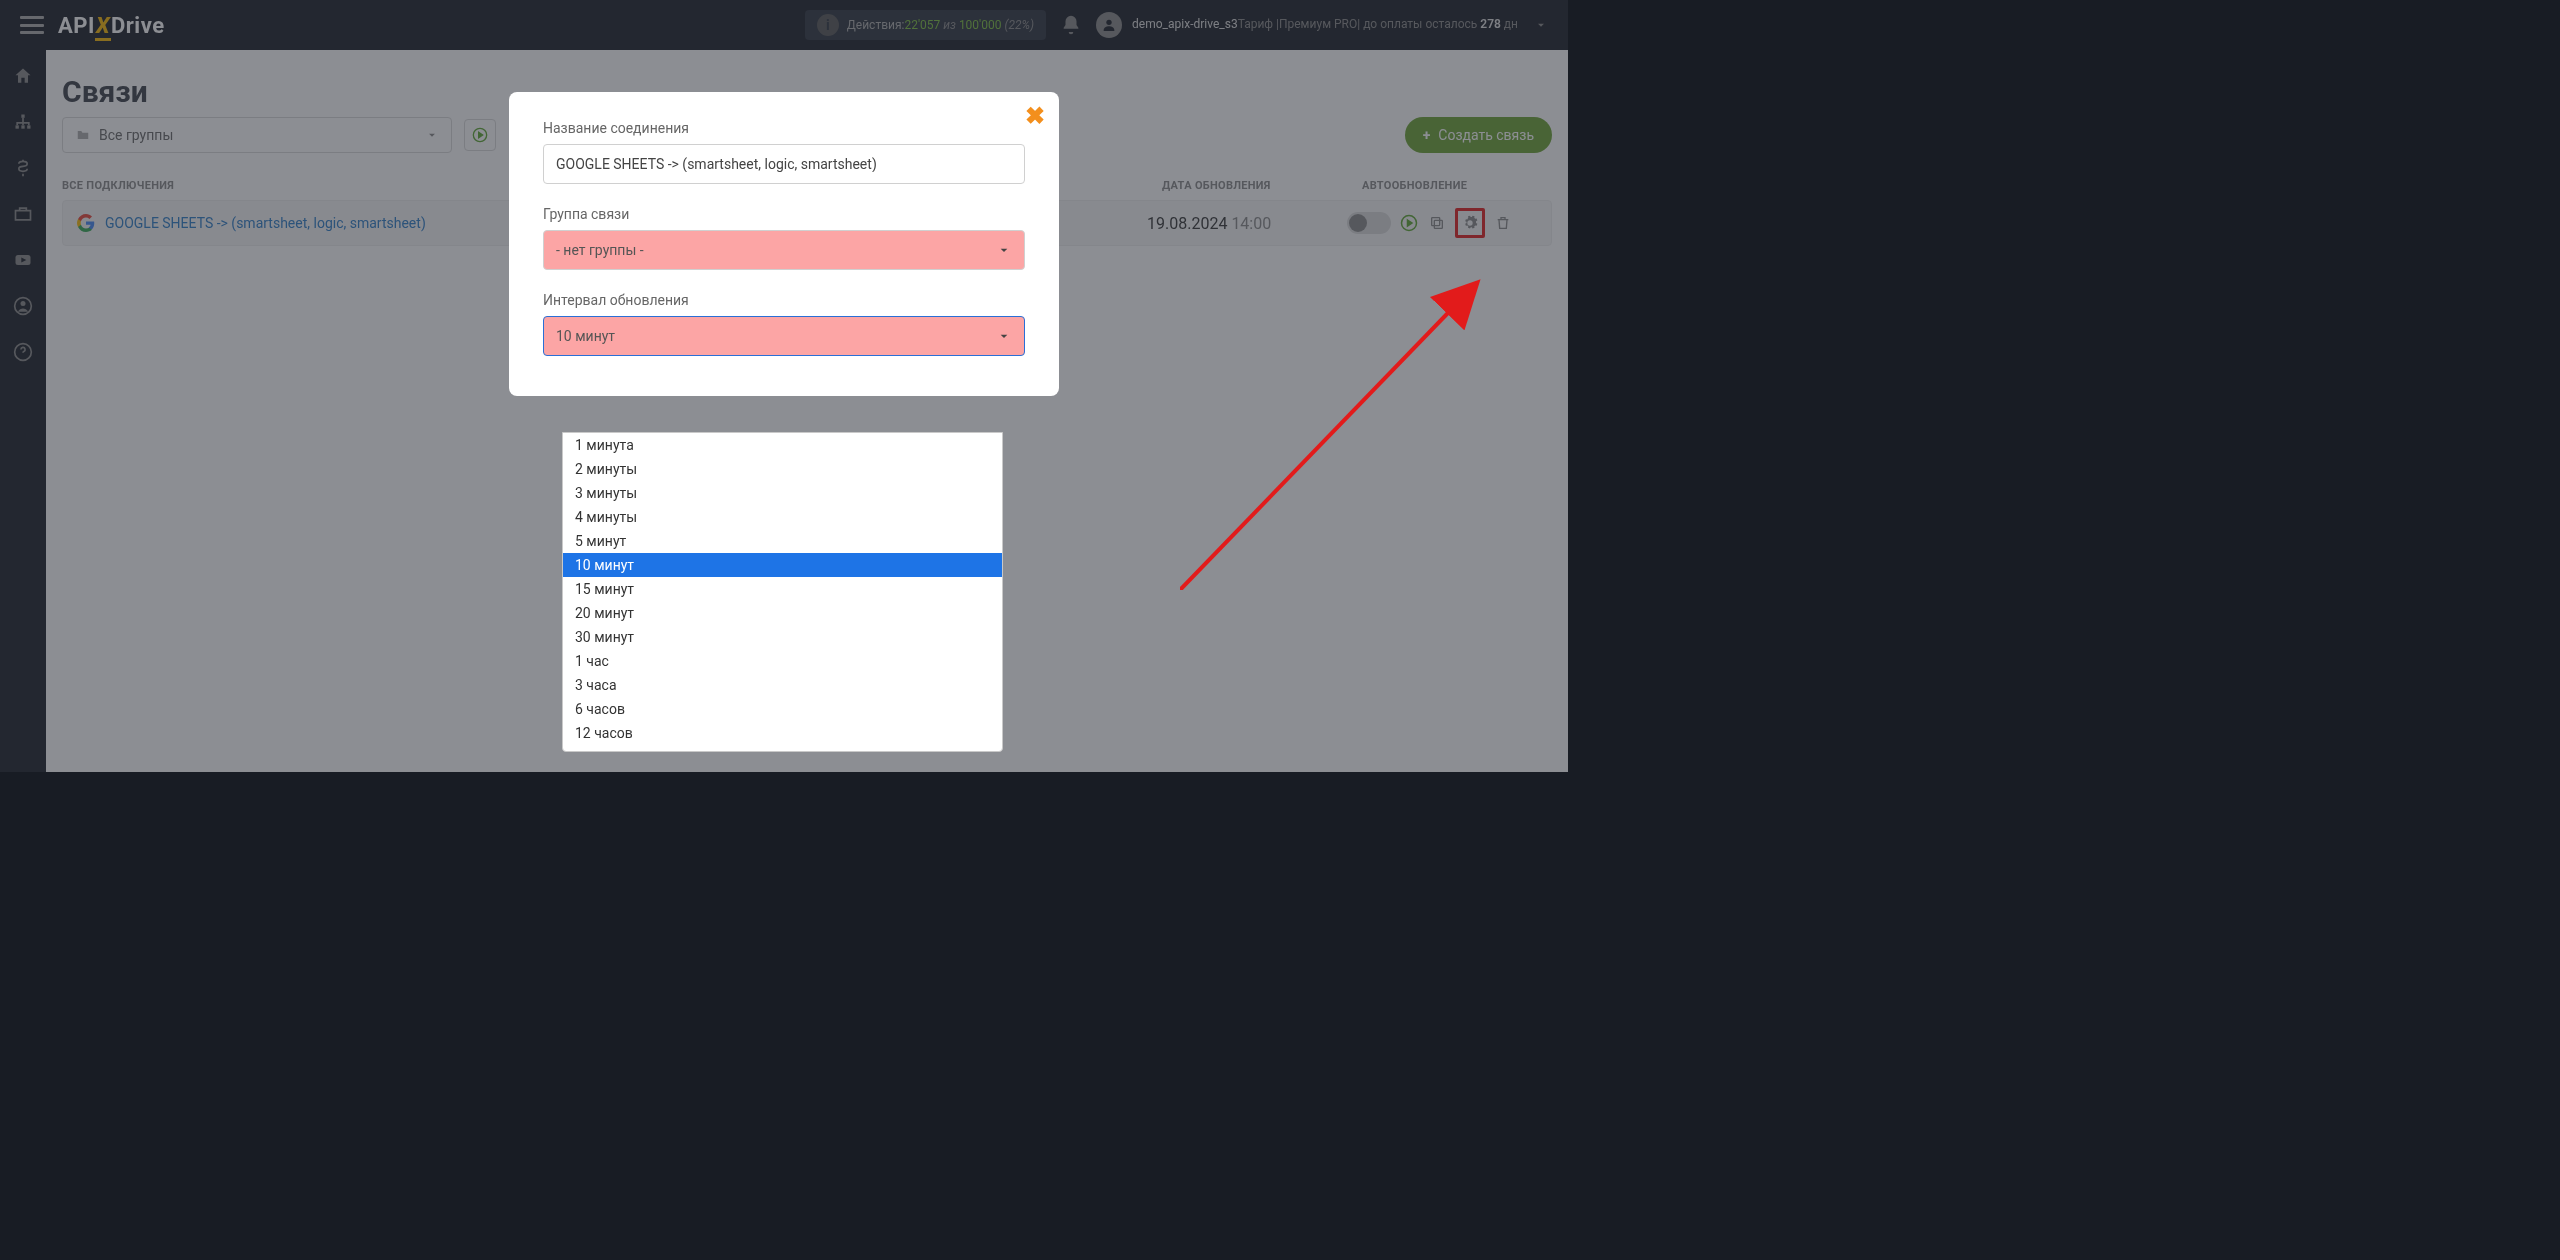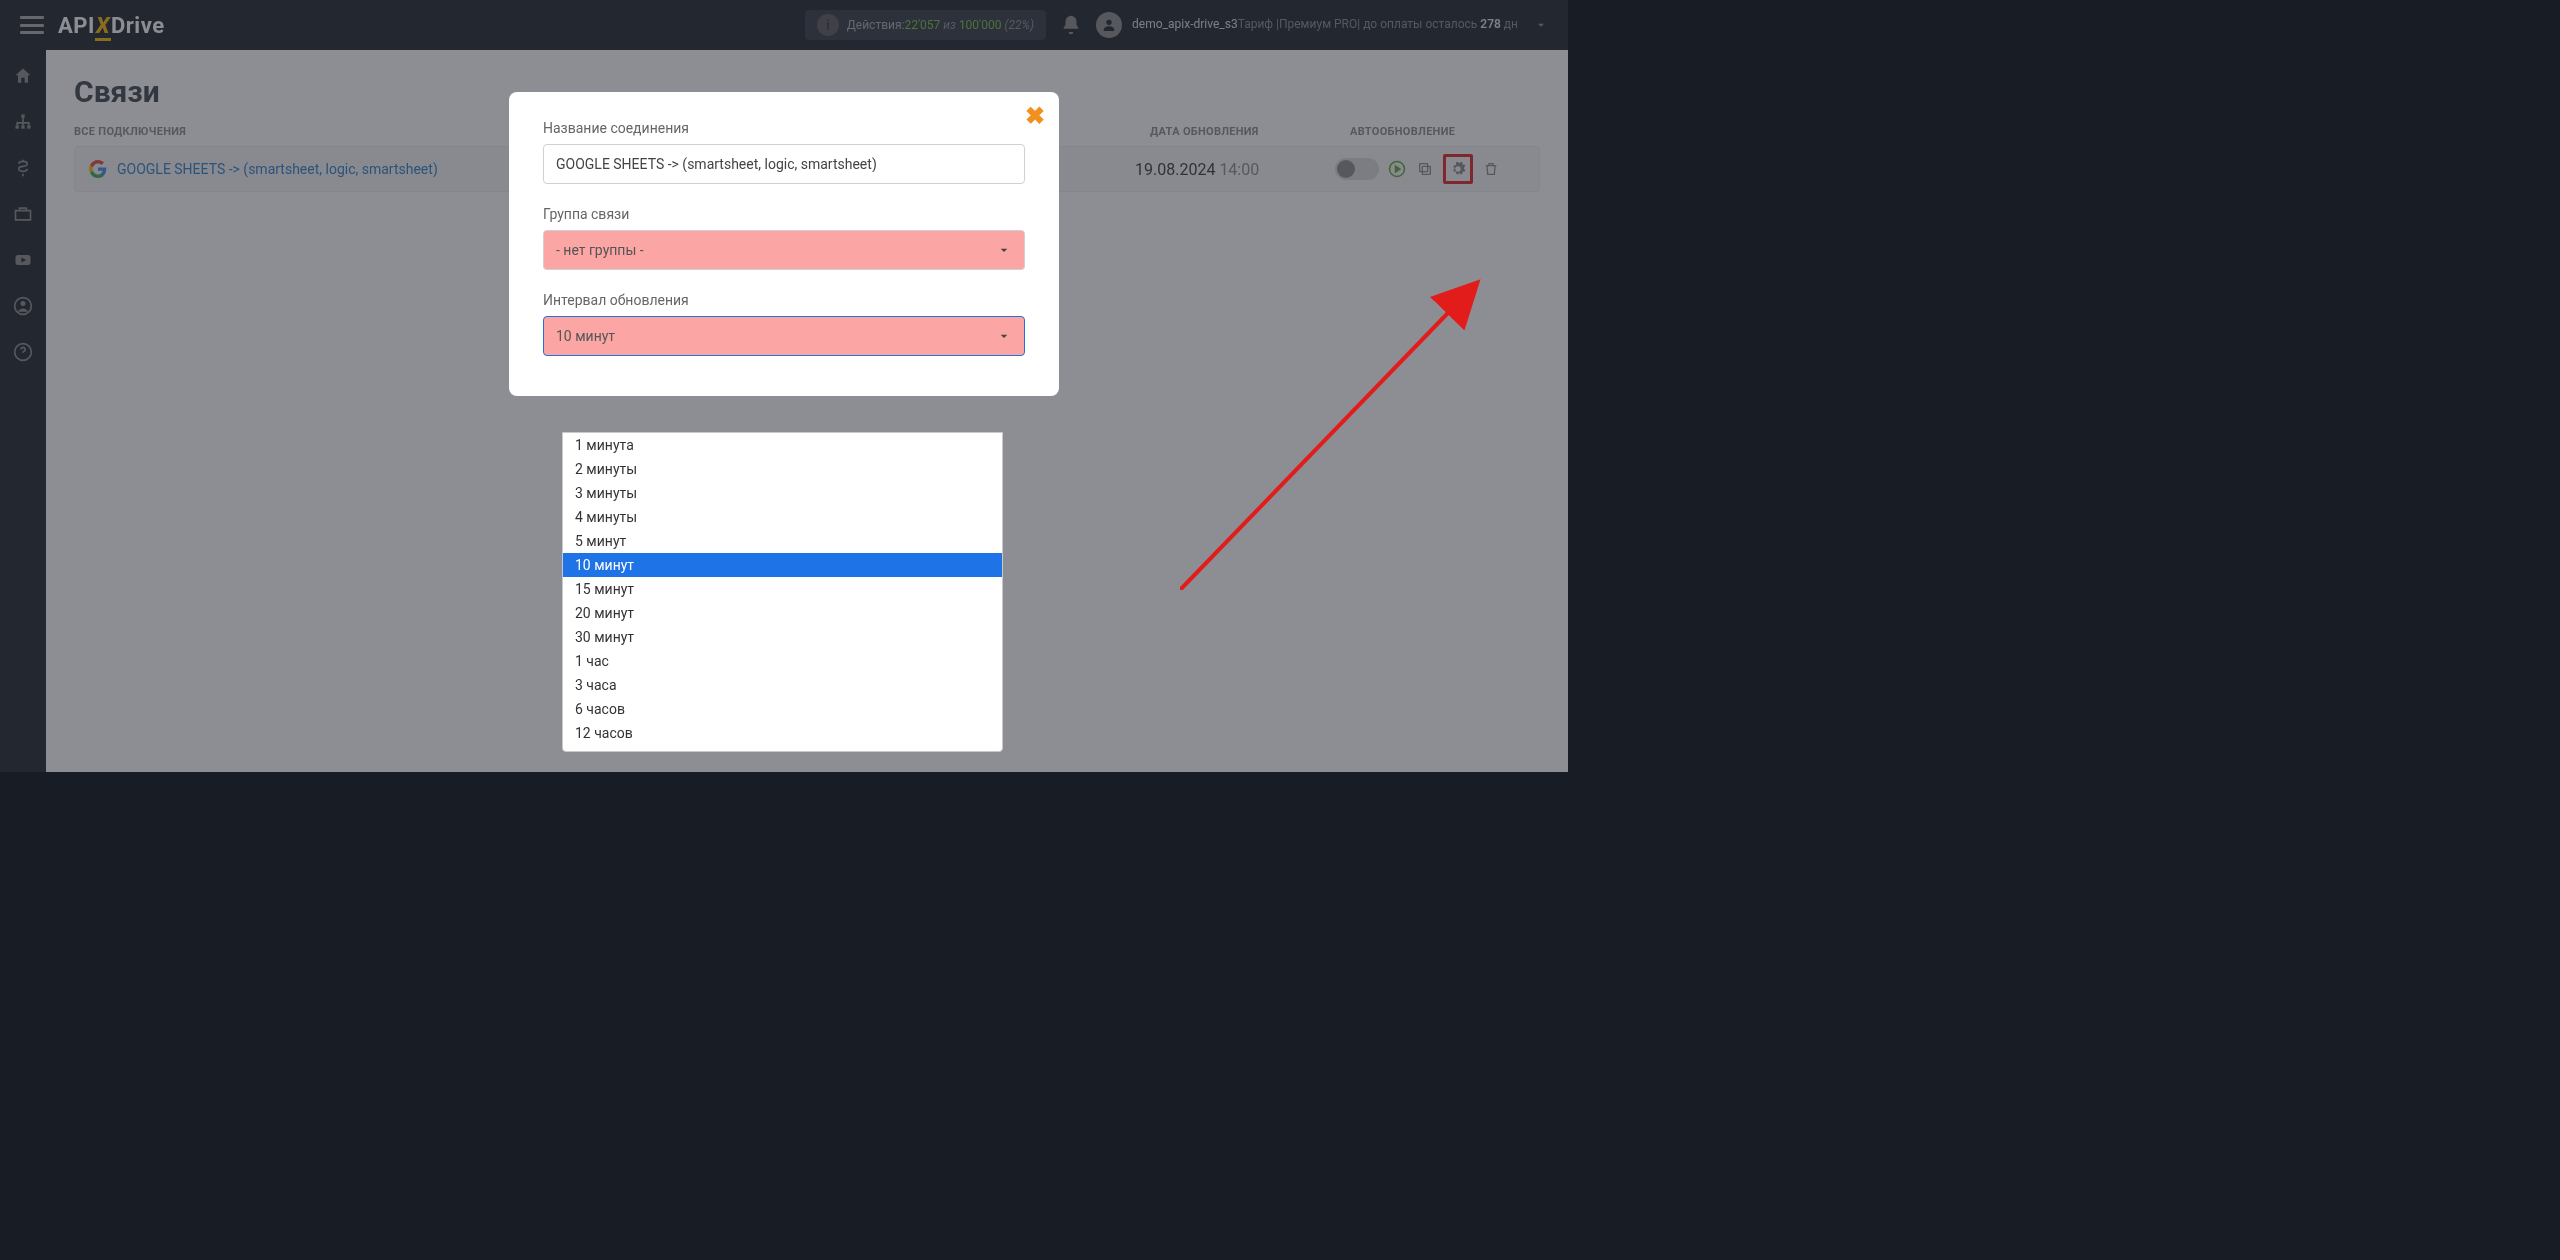--- a/index.html
+++ b/index.html
@@ -23,21 +23,21 @@
 .user-block{display:flex;align-items:center;gap:10px}
 .user-text{display:flex;flex-direction:row;font-size:12px;line-height:1.3}
 .user-text .l1{color:#ddd}
 .user-text .l2{color:#888}
 .user-text .l2 .days{color:#ddd;font-weight:600}
 .chev-icon{color:#888;margin-left:6px}
 .shell{display:flex;height:calc(100% - 50px)}
 .sidebar{width:46px;background:#181c24;display:flex;flex-direction:column;align-items:center;padding-top:16px;gap:22px}
 .sidebar svg{width:20px;height:20px;color:#888}
 .sb-item{cursor:pointer}
-.main{flex:1;background:#fff;padding:24px 28px;overflow:auto;position:relative}
+.main{flex:1;background:#fff;padding:24px 16px;overflow:auto;position:relative}
 .page-title{font-size:30px;color:#3a3f47;margin-bottom:8px}
 .breadcrumb{font-size:13px;color:#777;margin-bottom:18px}
 .breadcrumb a{color:#2c7cc7;text-decoration:none}
 .toolbar{display:flex;align-items:center;gap:12px;margin-bottom:18px}
 .group-dd{width:390px;height:36px;border:1px solid #d9d9d9;border-radius:4px;display:flex;align-items:center;padding:0 12px;color:#666;font-size:14px;gap:8px}
 .group-dd .chev{margin-left:auto;color:#888}
 .play-btn{width:32px;height:32px;border:1px solid #d9d9d9;border-radius:4px;display:flex;align-items:center;justify-content:center;color:#5ca62f}
 .create-btn{margin-left:auto;background:#6aa231;color:#fff;border:none;border-radius:18px;height:36px;padding:0 18px;font-size:14px;display:flex;align-items:center;gap:8px;cursor:pointer}
 .table-head{display:flex;align-items:center;font-size:11px;font-weight:700;color:#888;letter-spacing:.3px;padding:8px 0}
 .col-name{flex:1}
@@ -144,20 +144,41 @@
           <path d="M6 19c1-3 4-4 6-4s5 1 6 4"></path>
         </svg></div>
     <div class="sb-item"><svg viewBox="0 0 24 24" fill="currentColor">
           <circle cx="12" cy="12" r="10" fill="none" stroke="currentColor" stroke-width="2"></circle>
           <path d="M9.5 9a2.5 2.5 0 1 1 3.5 2.3c-.8.4-1 1-1 1.7M12 17h.01" stroke="currentColor" stroke-width="2" fill="none"></path>
         </svg></div>
   </div>
 
   <div class="main">
     <h1 class="page-title">Связи</h1>
+    <div class="toolbar">
+      <div class="group-dd">
+        <svg width="16" height="14" viewBox="0 0 24 24" fill="#aaa">
+            <path d="M3 5h6l2 3h10v11H3z"></path>
+          </svg>
+        <span>Все группы</span>
+        <svg class="chev" width="14" height="14" viewBox="0 0 24 24" fill="currentColor">
+            <path d="M7 10l5 5 5-5z"></path>
+          </svg>
+      </div>
+      <div class="play-btn">
+        <svg width="16" height="16" viewBox="0 0 24 24" fill="none" stroke="currentColor" stroke-width="2">
+            <circle cx="12" cy="12" r="10"></circle>
+            <path d="M10 8l6 4-6 4z" fill="currentColor"></path>
+          </svg>
+      </div>
+      <button class="create-btn">
+        <span style="font-weight:700">+</span>
+        <span>Создать связь</span>
+      </button>
+    </div>
     <div class="table-head">
       <div class="col-name">ВСЕ ПОДКЛЮЧЕНИЯ</div>
       <div class="col-int">НОВЛЕНИЯ</div>
       <div class="col-date">ДАТА ОБНОВЛЕНИЯ</div>
       <div class="col-auto">АВТООБНОВЛЕНИЕ</div>
     </div>
     <div class="row">
       <svg class="svc-icon" viewBox="0 0 24 24">
           <path fill="#4285F4" d="M23 12.2c0-.8-.1-1.5-.2-2.2H12v4.3h6.2c-.3 1.5-1.1 2.7-2.4 3.5v2.9h3.8c2.3-2.1 3.4-5.1 3.4-8.5z"></path>
           <path fill="#34A853" d="M12 24c3.2 0 5.9-1.1 7.9-2.9l-3.8-2.9c-1.1.7-2.4 1.1-4.1 1.1-3.1 0-5.8-2.1-6.7-5H1.4v3C3.3 21.3 7.3 24 12 24z"></path>

